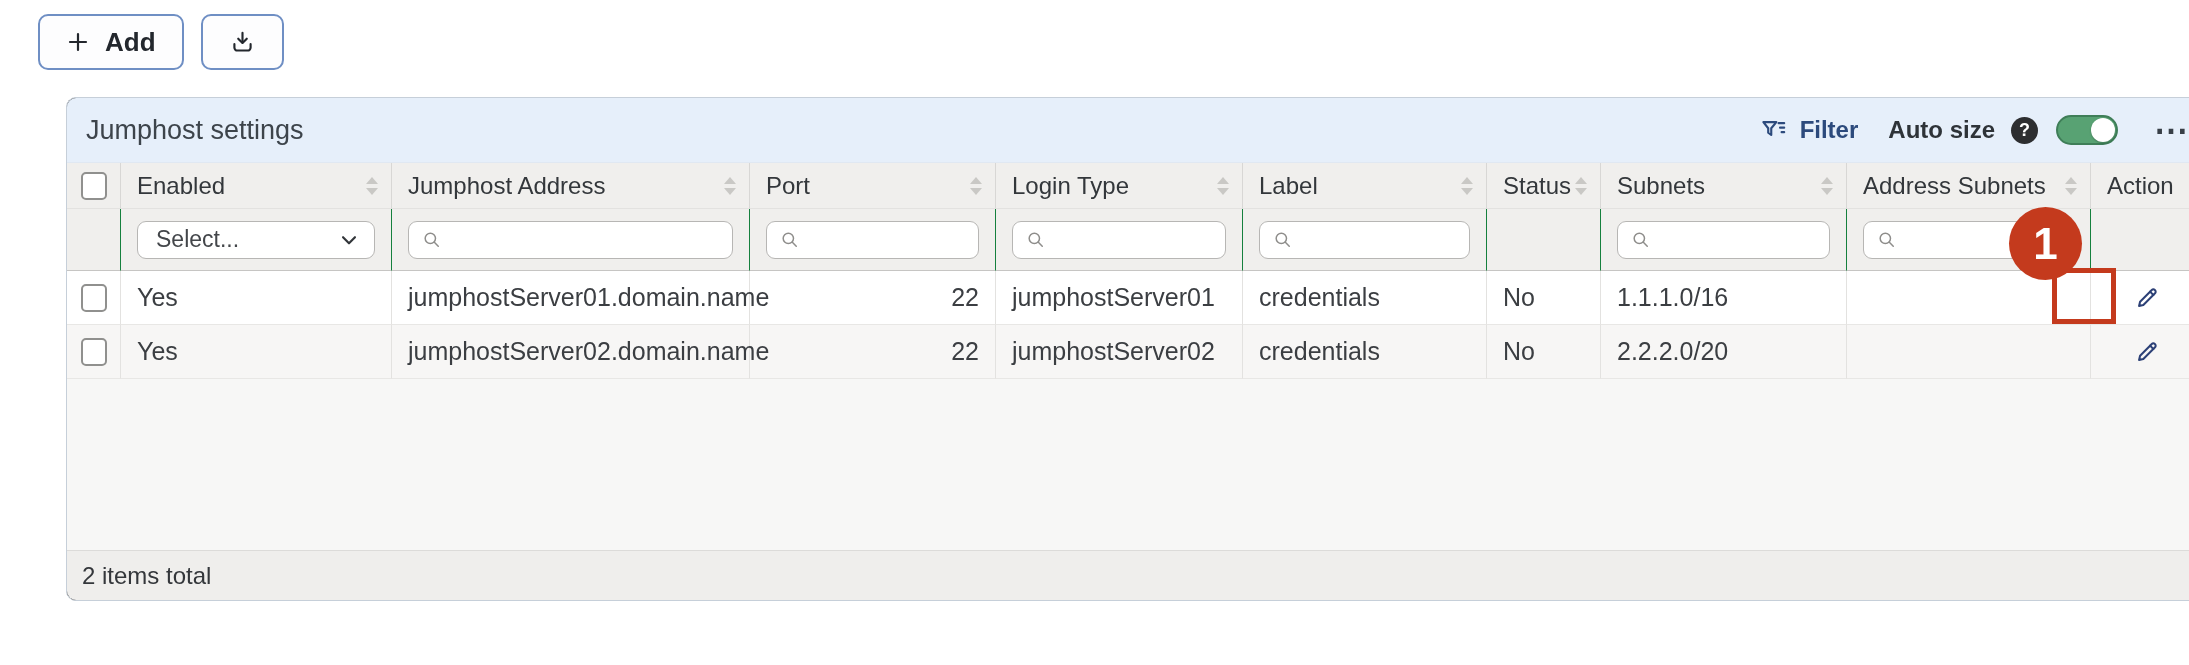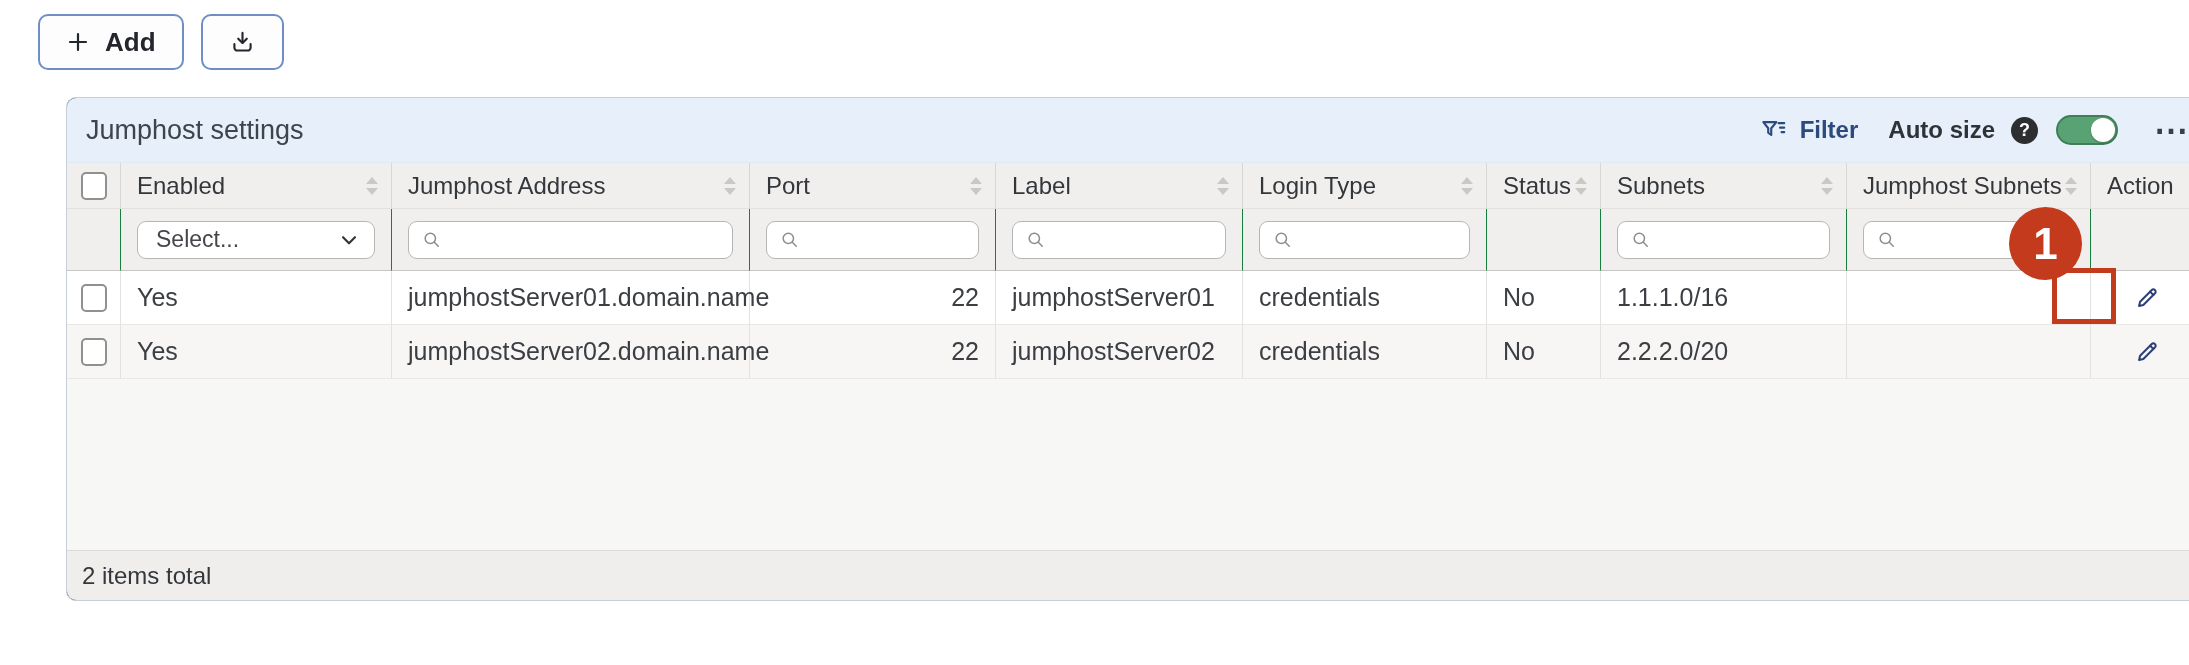--- a/index.html
+++ b/index.html
@@ -136,49 +136,49 @@
           </span>
         </div>
       <div class="th">
           <span>Port</span>
           <span class="sort">
             <span class="up"></span>
             <span class="dn"></span>
           </span>
         </div>
       <div class="th">
+          <span>Login Type</span>
+          <span class="sort">
+            <span class="up"></span>
+            <span class="dn"></span>
+          </span>
+        </div>
+      <div class="th">
           <span>Label</span>
           <span class="sort">
             <span class="up"></span>
             <span class="dn"></span>
           </span>
         </div>
       <div class="th">
-          <span>Login Type</span>
-          <span class="sort">
-            <span class="up"></span>
-            <span class="dn"></span>
-          </span>
-        </div>
-      <div class="th">
           <span>Status</span>
           <span class="sort">
             <span class="up"></span>
             <span class="dn"></span>
           </span>
         </div>
       <div class="th">
           <span>Subnets</span>
           <span class="sort">
             <span class="up"></span>
             <span class="dn"></span>
           </span>
         </div>
       <div class="th">
-          <span>Jumphost Subnets</span>
+          <span>Address Subnets</span>
           <span class="sort">
             <span class="up"></span>
             <span class="dn"></span>
           </span>
         </div>
       <div class="th">
           <span>Action</span>
         </div>
     </div>
 

